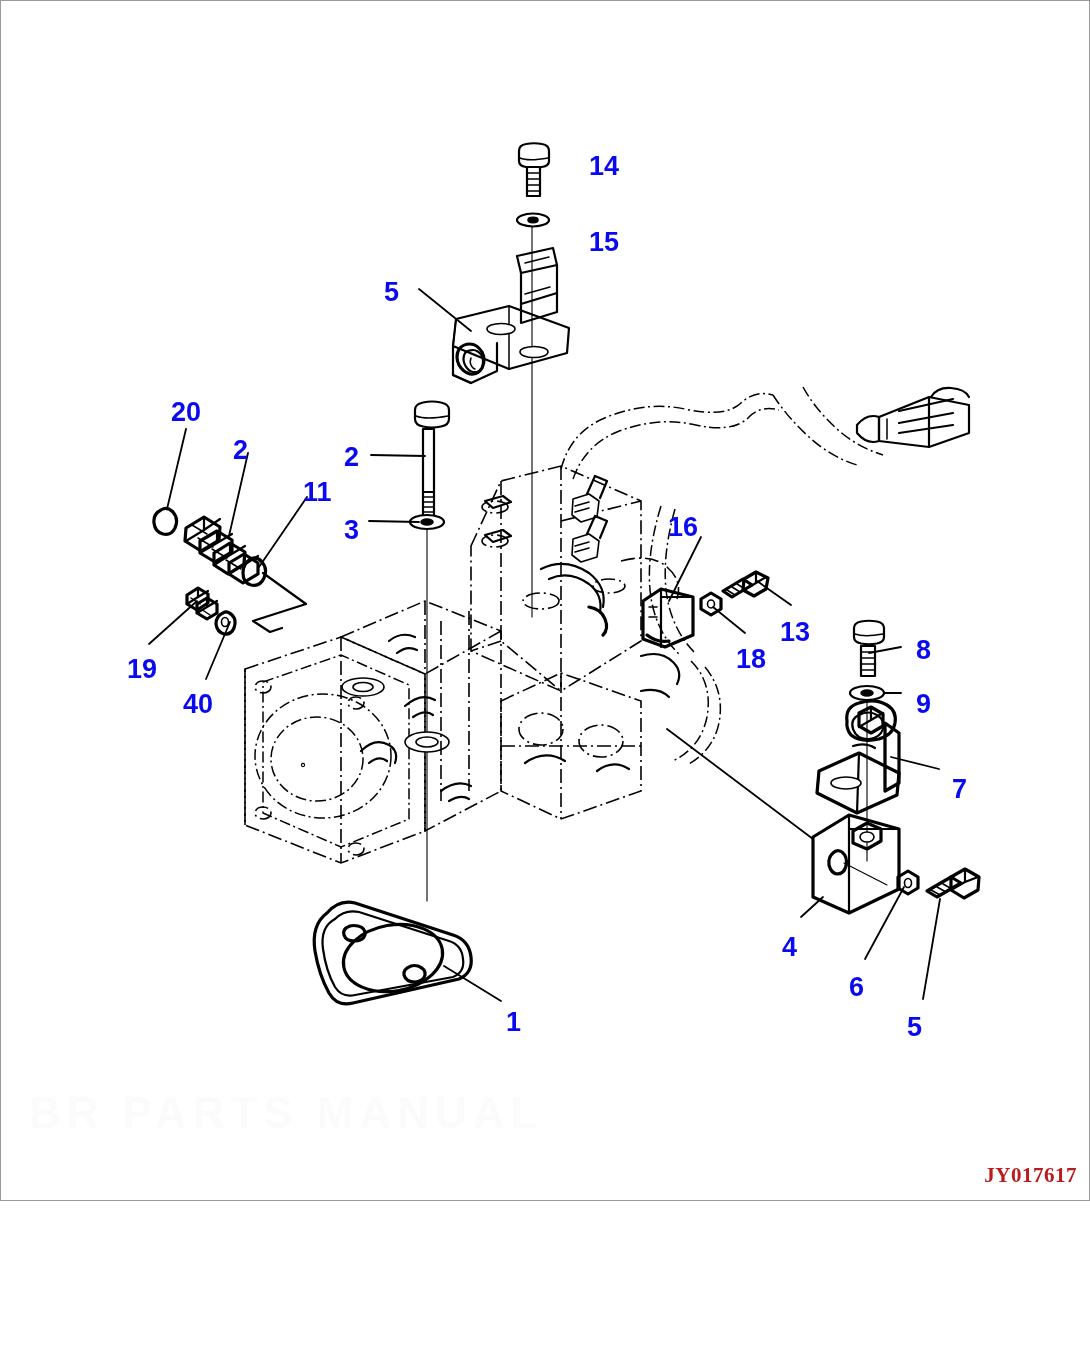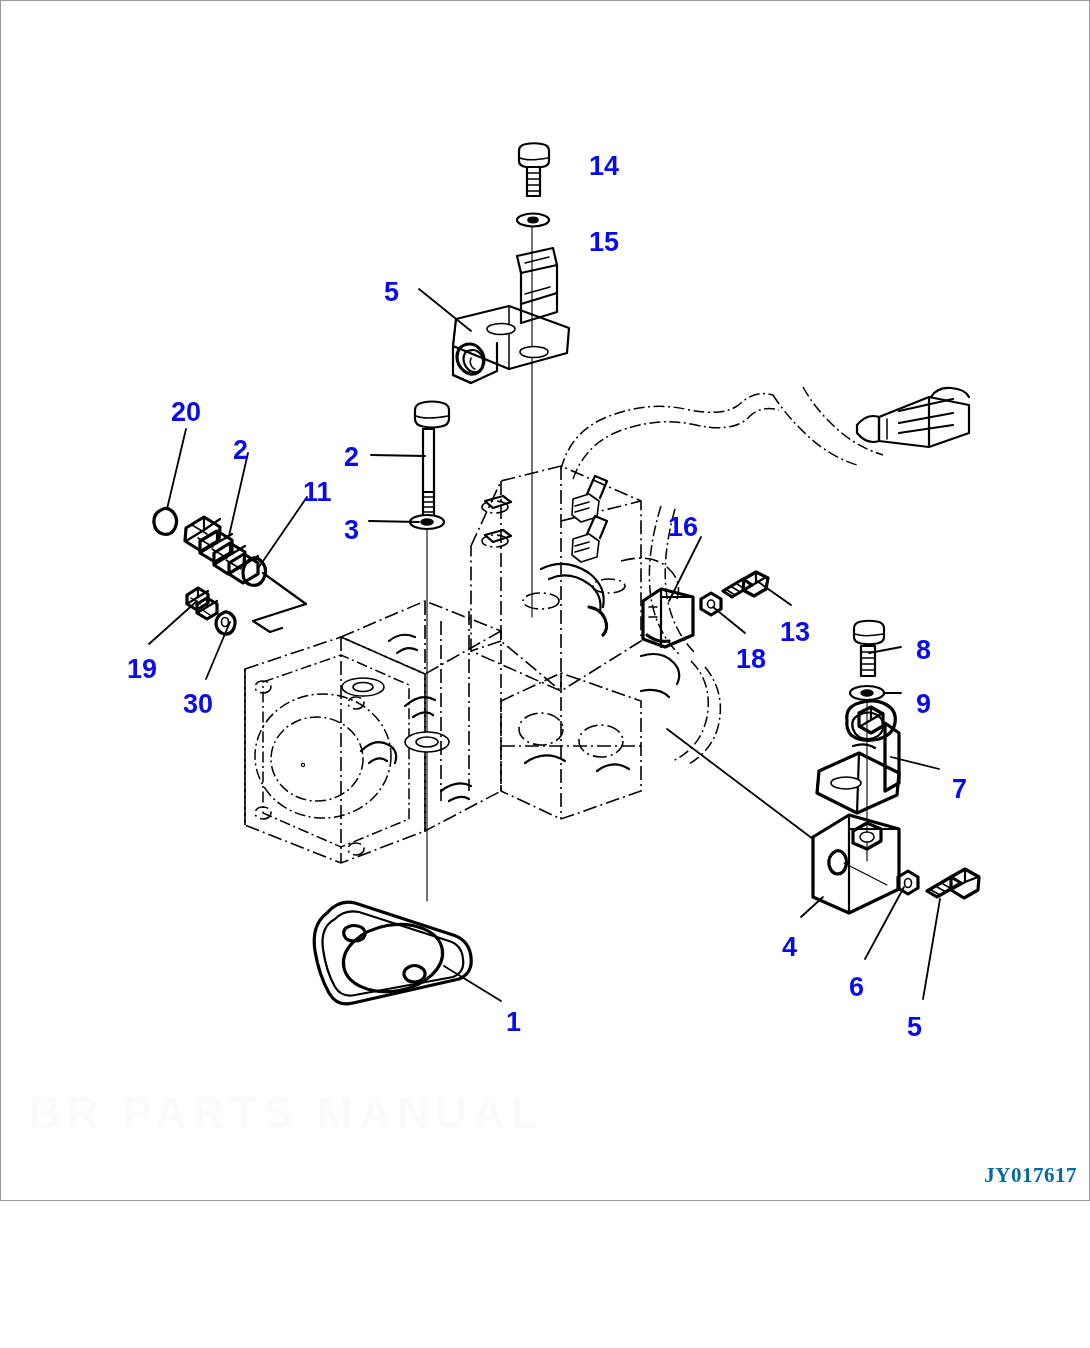--- a/index.html
+++ b/index.html
@@ -34,21 +34,21 @@
     font-size: 27px;
     line-height: 27px;
     letter-spacing: 0px;
     white-space: nowrap;
     user-select: none;
   }
   #drawing-code {
     position: absolute;
     right: 12px;
     bottom: 12px;
-    color: #0369a1;
+    color: #b91c1c;
     font-family: "Liberation Serif", serif;
     font-weight: bold;
     font-size: 21px;
     letter-spacing: 0.5px;
     white-space: nowrap;
   }
   #watermark {
     position: absolute;
     left: 28px;
     bottom: 62px;
@@ -366,21 +366,21 @@
   <div class="callout" style="left:383px;  top:278px;">5</div>
   <div class="callout" style="left:170px;  top:398px;">20</div>
   <div class="callout" style="left:232px;  top:436px;">2</div>
   <div class="callout" style="left:343px;  top:443px;">2</div>
   <div class="callout" style="left:294px;  top:478px;margin-left:8px;">11</div>
   <div class="callout" style="left:343px;  top:516px;">3</div>
   <div class="callout" style="left:667px;  top:513px;">16</div>
   <div class="callout" style="left:779px;  top:618px;">13</div>
   <div class="callout" style="left:735px;  top:645px;">18</div>
   <div class="callout" style="left:126px;  top:655px;">19</div>
-  <div class="callout" style="left:182px;  top:690px;">30</div>
+  <div class="callout" style="left:182px;  top:690px;">40</div>
   <div class="callout" style="left:915px;  top:636px;">8</div>
   <div class="callout" style="left:915px;  top:690px;">9</div>
   <div class="callout" style="left:951px;  top:775px;">7</div>
   <div class="callout" style="left:781px;  top:933px;">4</div>
   <div class="callout" style="left:848px;  top:973px;">6</div>
   <div class="callout" style="left:906px;  top:1013px;">5</div>
   <div class="callout" style="left:505px;  top:1008px;">1</div>
 
   <div id="watermark">BR PARTS MANUAL</div>
   <div id="drawing-code">JY017617</div>

